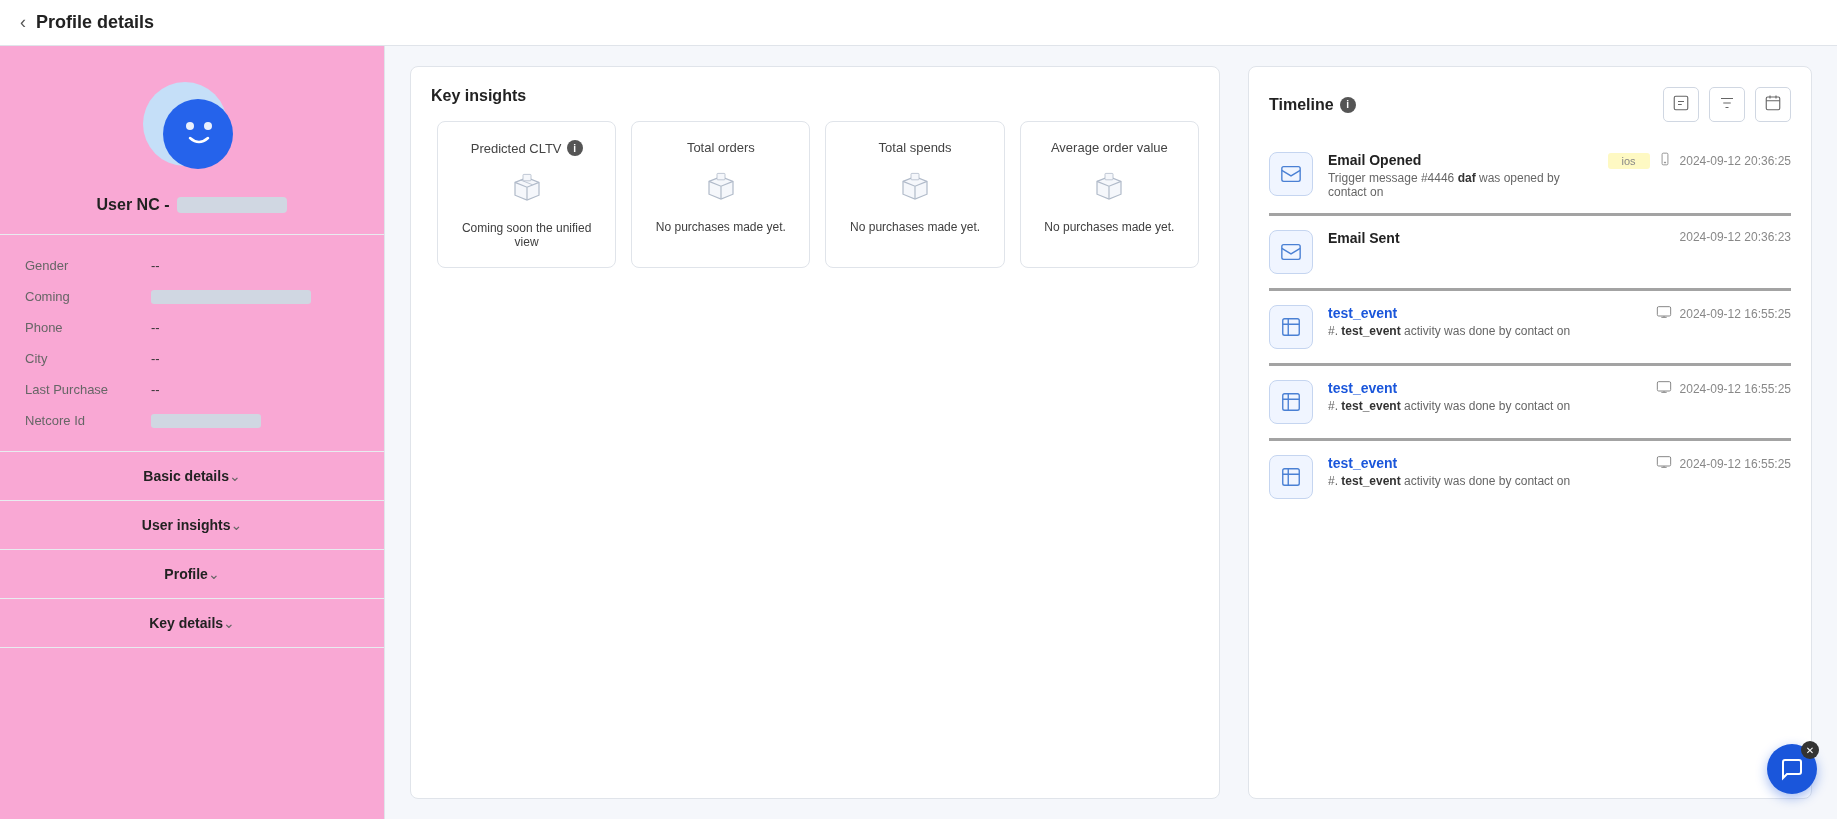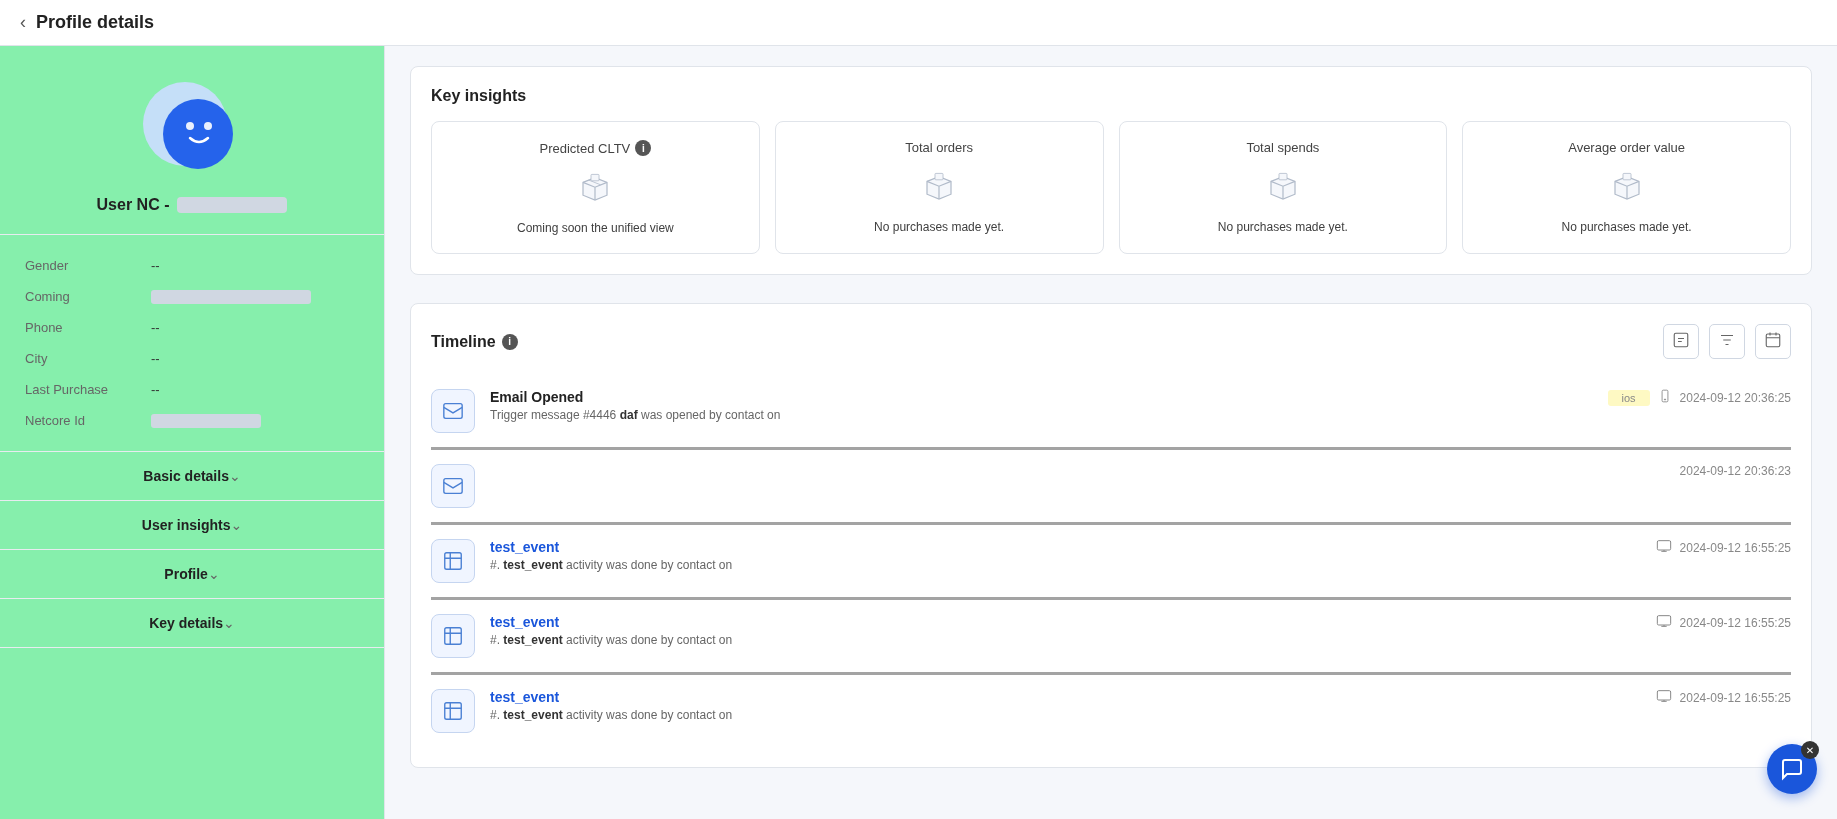--- a/index.html
+++ b/index.html
@@ -7,45 +7,45 @@
 
     .app-container { display: flex; flex-direction: column; height: 819px; overflow: hidden; }
 
     .page-header { background: #fff; padding: 12px 20px; display: flex; align-items: center; gap: 10px; border-bottom: 1px solid #e0e4ea; }
     .back-arrow { font-size: 18px; color: #555; cursor: pointer; }
     .page-title { font-size: 18px; font-weight: 600; color: #222; }
 
     .main-layout { display: flex; flex: 1; overflow: hidden; }
 
     
-    .left-sidebar { width: 385px; min-width: 385px; background: #86efac; border-right: 1px solid #e0e4ea; overflow-y: auto; display: flex; flex-direction: column; }
+    .left-sidebar { width: 385px; min-width: 385px; background: #f9a8d4; border-right: 1px solid #e0e4ea; overflow-y: auto; display: flex; flex-direction: column; }
 
     .profile-section { padding: 30px 20px 20px; text-align: center; border-bottom: 1px solid #e8ecf0; }
     .avatar-container { display: flex; justify-content: center; margin-bottom: 15px; }
 
     .user-name { font-size: 16px; font-weight: 600; color: #222; display: flex; align-items: center; justify-content: center; gap: 8px; }
     .user-name-blur { display: inline-block; width: 110px; height: 16px; background: #d0d7e2; border-radius: 4px; vertical-align: middle; }
 
     .profile-fields { padding: 15px 25px; border-bottom: 1px solid #e8ecf0; }
     .field-row { display: flex; align-items: center; padding: 8px 0; gap: 16px; }
     .field-label { color: #666; width: 110px; font-size: 13px; flex-shrink: 0; }
     .field-value { color: #333; font-size: 13px; }
     .field-blur { display: inline-block; height: 14px; background: #d0d7e2; border-radius: 3px; }
 
     .sidebar-section { padding: 16px 20px; border-bottom: 1px solid #e8ecf0; cursor: pointer; display: flex; justify-content: center; align-items: center; }
     .sidebar-section-title { font-size: 14px; font-weight: 600; color: #222; }
     .chevron { font-size: 14px; color: #666; }
 
     
-    .right-content { flex: 1; overflow-y: auto; padding: 20px 25px; display: flex; flex-direction: column; gap: 28px; background: #f5f7fb; }
+    .right-content { flex: 1; overflow-y: auto; padding: 20px 25px; display: flex; flex-direction: row; gap: 28px; background: #f5f7fb; }
 
     
     .insights-card { background: #fff; border-radius: 8px; padding: 20px; border: 1px solid #e0e4ea; }
     .section-title { font-size: 16px; font-weight: 600; color: #222; margin-bottom: 16px; }
-    .insights-grid { display: grid; grid-template-columns: repeat(4, 1fr); gap: 15px; }
+    .insights-grid { display: grid; grid-template-columns: repeat(4, 1fr); gap: 15px; margin-left: 6px; }
     .insight-item { border: 1px solid #e0e4ea; border-radius: 8px; padding: 18px 15px; text-align: center; }
     .insight-item-title { font-size: 13px; color: #444; margin-bottom: 12px; display: flex; align-items: center; justify-content: center; gap: 5px; }
     .info-icon { display: inline-flex; align-items: center; justify-content: center; width: 16px; height: 16px; border-radius: 50%; background: #555; color: #fff; font-size: 10px; font-weight: bold; cursor: pointer; }
     .insight-icon { margin: 10px auto; }
     .insight-icon svg { width: 40px; height: 40px; color: #b0bac9; }
     .insight-empty { font-size: 12px; color: #404040; margin-top: 8px; }
 
     
     .timeline-card { background: #fff; border-radius: 8px; padding: 20px; border: 1px solid #e0e4ea; }
     .timeline-header { display: flex; align-items: center; justify-content: space-between; margin-bottom: 16px; }
@@ -270,20 +270,21 @@
           </div>
 
           <div class="timeline-item">
             <div class="timeline-icon-wrap">
               <svg width="22" height="22" viewBox="0 0 24 24" fill="none" stroke="#4a80d4" stroke-width="1.5">
                 <rect x="2" y="4" width="20" height="16" rx="2"></rect>
                 <path d="M2 8l10 6 10-6"></path>
               </svg>
             </div>
             <div class="timeline-body">
+              <div class="timeline-event-title black">Email Sent</div>
             </div>
             <div class="timeline-meta">
               <span>2024-09-12 20:36:23</span>
             </div>
           </div>
 
           <div class="timeline-item">
             <div class="timeline-icon-wrap">
               <svg width="22" height="22" viewBox="0 0 24 24" fill="none" stroke="#4a80d4" stroke-width="1.5">
                 <rect x="3" y="3" width="18" height="18" rx="2"></rect>

